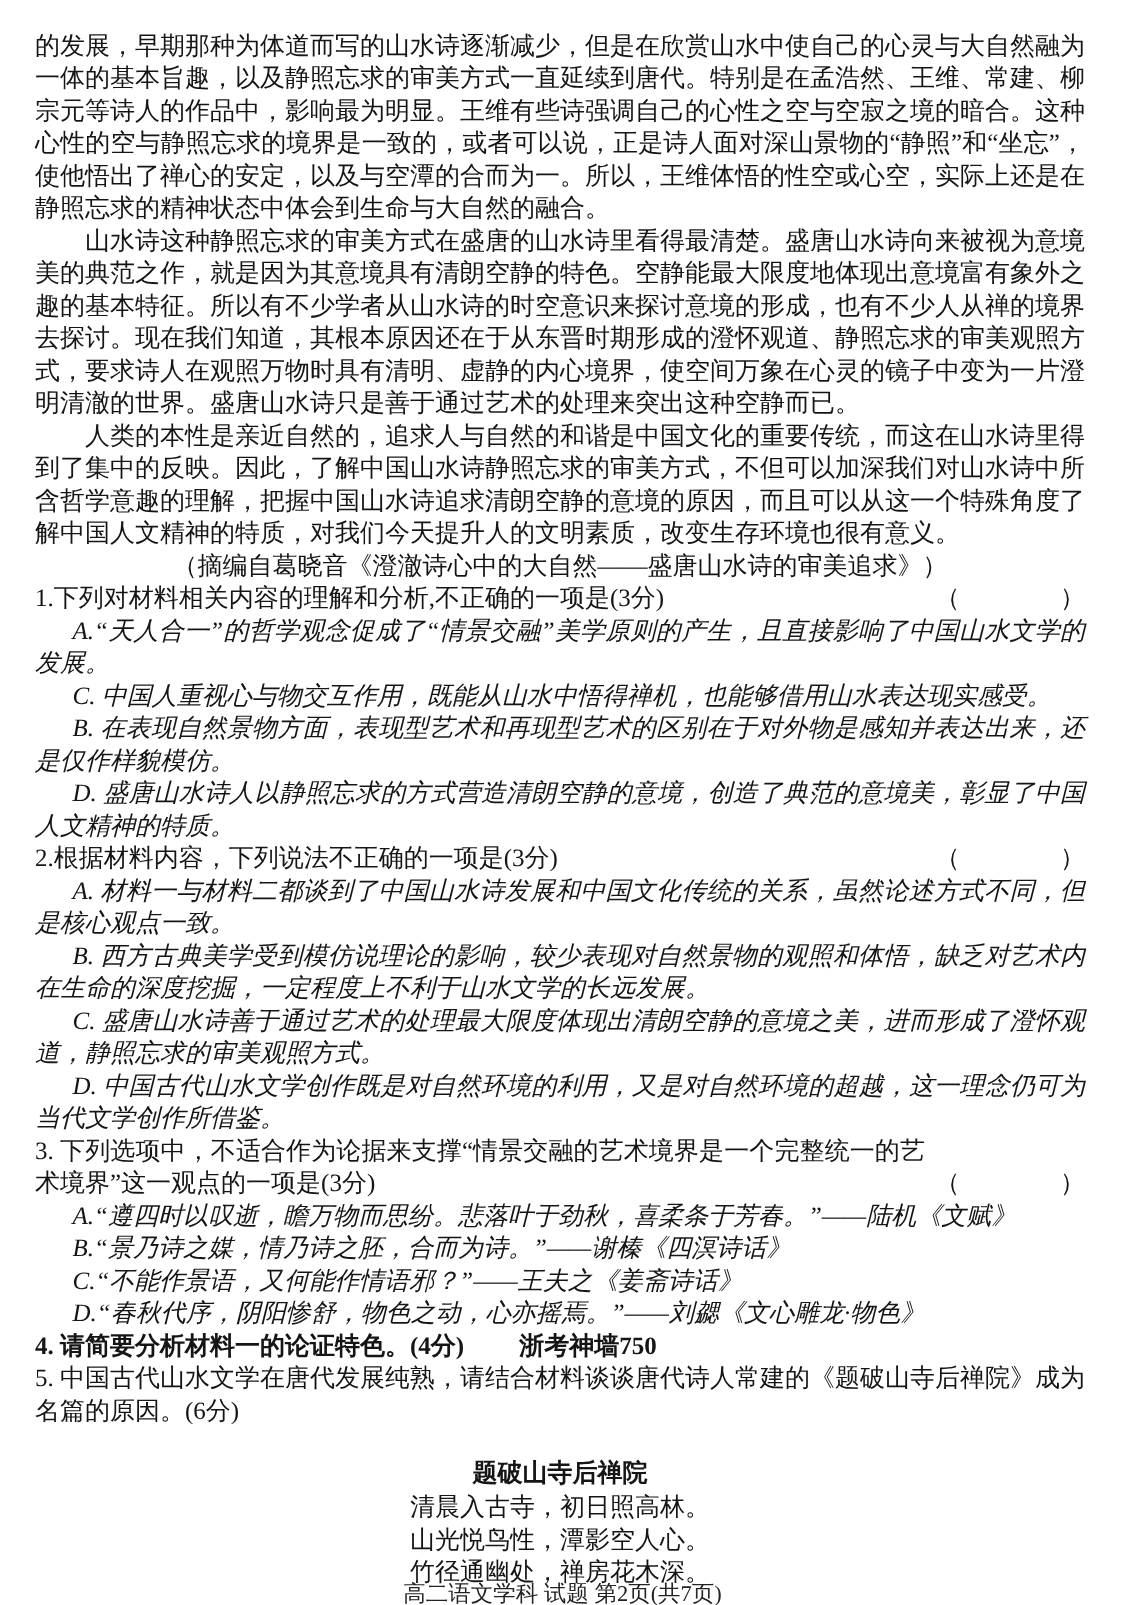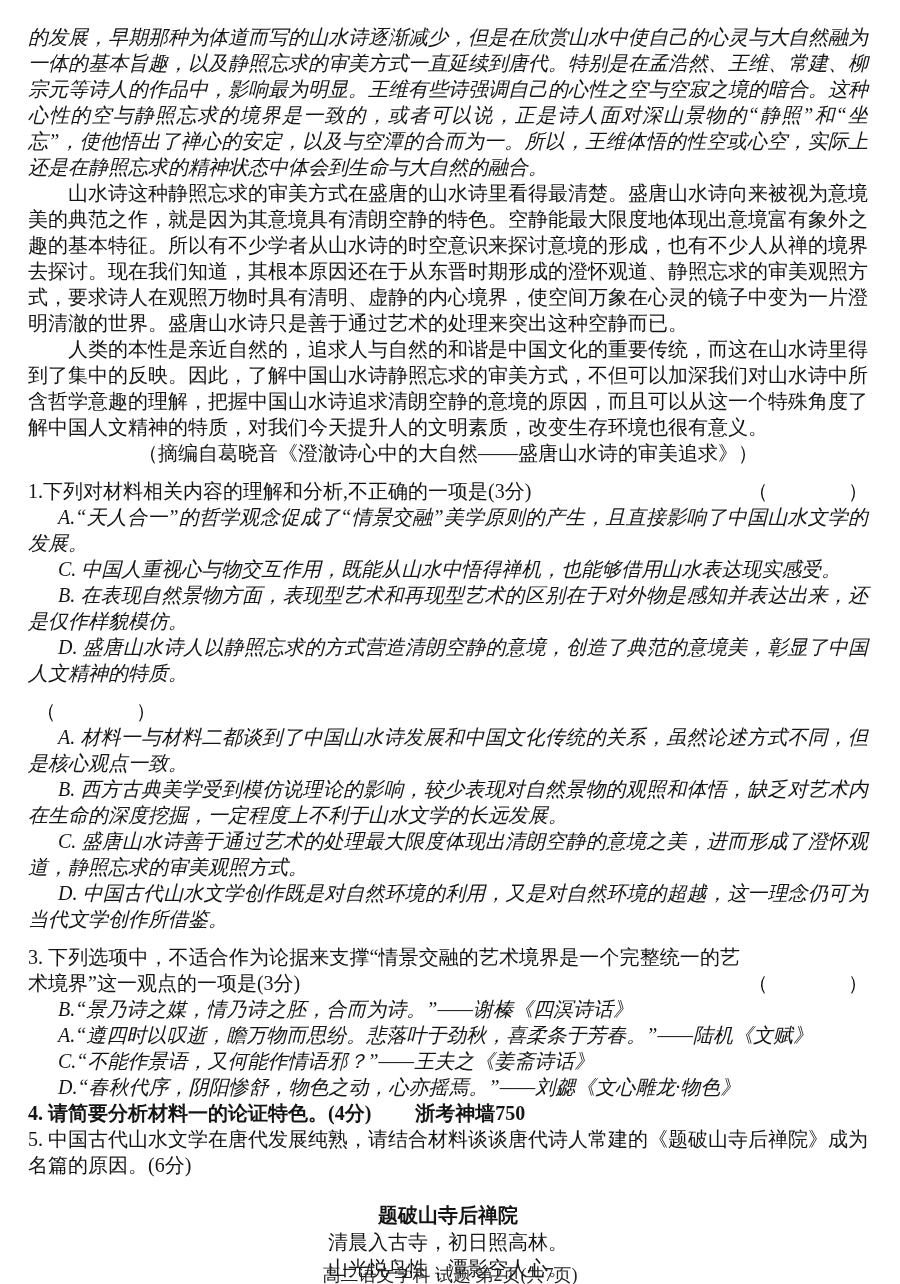--- a/index.html
+++ b/index.html
@@ -5,23 +5,23 @@
   * { margin: 0; padding: 0; box-sizing: border-box; }
   html, body { width: 900px; height: 1284px; background: #ffffff; overflow: hidden; }
   body {
     color: #151515;
     font-family: "Liberation Serif", "DejaVu Serif", serif;
     font-size: 20px;
     line-height: 26px;
   }
   .page { position: relative; width: 900px; height: 1284px; padding: 24px 32px 0 28px; }
   .para { text-align: justify; text-indent: 2em; }
-  .para.first { text-indent: 0; font-style: italic; }
+  .para.first { text-indent: 0; }
   .attribution { text-align: center; }
-  .stem-row { display: flex; justify-content: space-between; align-items: flex-end; margin-top: 12px; }
+  .stem-row { display: flex; justify-content: space-between; align-items: flex-end; }
   .stem-row .stem { text-align: justify; flex: 1 1 auto; }
   .bracket { white-space: pre; flex: 0 0 auto; margin-left: 8px; }
   .stem-block { text-align: justify; }
   .option { text-align: justify; text-indent: 1.5em; font-style: italic; }
   .q4-row { display: flex; font-weight: bold; }
   .watermark { margin-left: 2.2em; }
   .poem { text-align: center; margin-top: 24px; }
   .poem-title { font-weight: bold; line-height: 27px; }
   .poem-line { line-height: 26px; }
   .footer {
@@ -50,35 +50,36 @@
       <span class="bracket">（　　　　）</span>
     </div>
     <p class="option">A.“天人合一”的哲学观念促成了“情景交融”美学原则的产生，且直接影响了中国山水文学的发展。</p>
     <p class="option">C. 中国人重视心与物交互作用，既能从山水中悟得禅机，也能够借用山水表达现实感受。</p>
     <p class="option">B. 在表现自然景物方面，表现型艺术和再现型艺术的区别在于对外物是感知并表达出来，还是仅作样貌模仿。</p>
     <p class="option">D. 盛唐山水诗人以静照忘求的方式营造清朗空静的意境，创造了典范的意境美，彰显了中国人文精神的特质。</p>
   </section>
 
   <section>
     <div class="stem-row">
+      <span class="stem">2.根据材料内容，下列说法不正确的一项是(3分)</span>
       <span class="bracket">（　　　　）</span>
     </div>
     <p class="option">A. 材料一与材料二都谈到了中国山水诗发展和中国文化传统的关系，虽然论述方式不同，但是核心观点一致。</p>
     <p class="option">B. 西方古典美学受到模仿说理论的影响，较少表现对自然景物的观照和体悟，缺乏对艺术内在生命的深度挖掘，一定程度上不利于山水文学的长远发展。</p>
     <p class="option">C. 盛唐山水诗善于通过艺术的处理最大限度体现出清朗空静的意境之美，进而形成了澄怀观道，静照忘求的审美观照方式。</p>
     <p class="option">D. 中国古代山水文学创作既是对自然环境的利用，又是对自然环境的超越，这一理念仍可为当代文学创作所借鉴。</p>
   </section>
 
   <section>
     <div class="stem-row">
       <span class="stem">3. 下列选项中，不适合作为论据来支撑“情景交融的艺术境界是一个完整统一的艺术境界”这一观点的一项是(3分)</span>
       <span class="bracket">（　　　　）</span>
     </div>
+    <p class="option">A.“遵四时以叹逝，瞻万物而思纷。悲落叶于劲秋，喜柔条于芳春。”——陆机《文赋》</p>
     <p class="option">B.“景乃诗之媒，情乃诗之胚，合而为诗。”——谢榛《四溟诗话》</p>
-    <p class="option">A.“遵四时以叹逝，瞻万物而思纷。悲落叶于劲秋，喜柔条于芳春。”——陆机《文赋》</p>
     <p class="option">C.“不能作景语，又何能作情语邪？”——王夫之《姜斋诗话》</p>
     <p class="option">D.“春秋代序，阴阳惨舒，物色之动，心亦摇焉。”——刘勰《文心雕龙·物色》</p>
   </section>
 
   <section>
     <div class="q4-row">
       <span class="stem">4. 请简要分析材料一的论证特色。(4分)</span>
       <span class="watermark">浙考神墙750</span>
     </div>
   </section>

